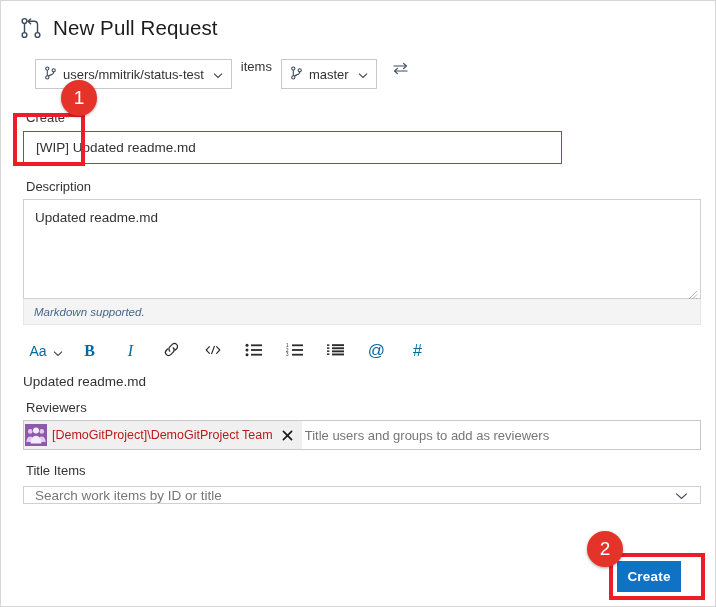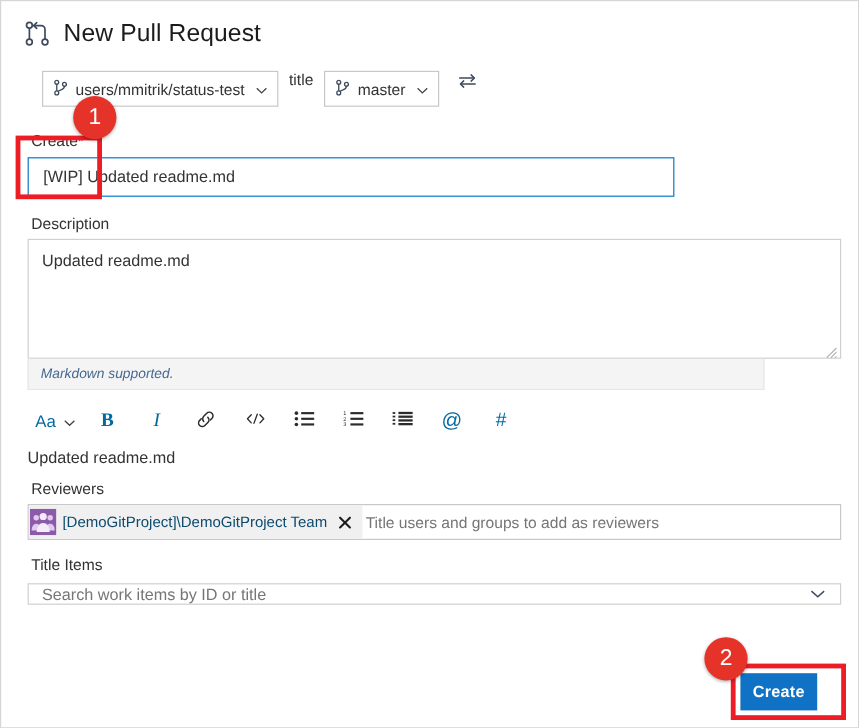--- a/index.html
+++ b/index.html
@@ -105,21 +105,21 @@
   }
   .resize-grip {
     position: absolute;
     right: 2px; bottom: 2px;
     width: 10px; height: 10px;
     opacity: .55;
   }
   .md-note {
     position: absolute;
     left: 22px; top: 298px;
-    width: 614px; height: 26px;
+    width: 678px; height: 26px;
     background: #f4f4f4;
     border: 1px solid #e6e6e6;
     border-top: none;
     display: flex; align-items: center;
   }
   .md-note span {
     margin-left: 10px;
     font-size: 11.5px;
     font-style: italic;
     color: #45678f;
@@ -164,21 +164,21 @@
     display: flex; align-items: center;
   }
   .rev-chip {
     height: 28px;
     background: #f0f0f0;
     display: flex; align-items: center;
     padding-right: 4px;
     gap: 5px;
   }
   .rev-avatar { width: 22px; height: 22px; margin-left: 1px; display:block; }
-  .rev-name { font-size: 12.5px; color: #0c4a6e; white-space: nowrap; }
+  .rev-name { font-size: 12.5px; color: #b91c1c; white-space: nowrap; }
   .rev-x {
     width: 20px; height: 24px;
     display:flex; align-items:center; justify-content:center;
     cursor: pointer;
   }
   .rev-placeholder {
     font-size: 13px;
     color: #767676;
     margin-left: 3px;
   }
@@ -270,21 +270,21 @@
         </svg>
       </span>
       <span class="b-label">users/mmitrik/status-test</span>
       <span>
         <svg class="chev" viewBox="0 0 10 7" fill="none" stroke="#444" stroke-width="1.1">
           <path d="M1 1.6 L5 5.4 L9 1.6"></path>
         </svg>
       </span>
     </div>
 
-    <div class="into-label">title</div>
+    <div class="into-label">items</div>
 
     <div class="branch-select">
       <span>
         <svg class="branch-icon" viewBox="0 0 11 14" fill="none" stroke="#3d4a5c" stroke-width="1.1">
           <circle cx="2.3" cy="2.6" r="1.6"></circle>
           <circle cx="2.3" cy="11.4" r="1.6"></circle>
           <circle cx="8.7" cy="4.3" r="1.6"></circle>
           <path d="M2.3 4.2 V9.8"></path>
           <path d="M8.7 5.9 C8.7 9.0 5.2 8.4 3.2 10.3"></path>
         </svg>

